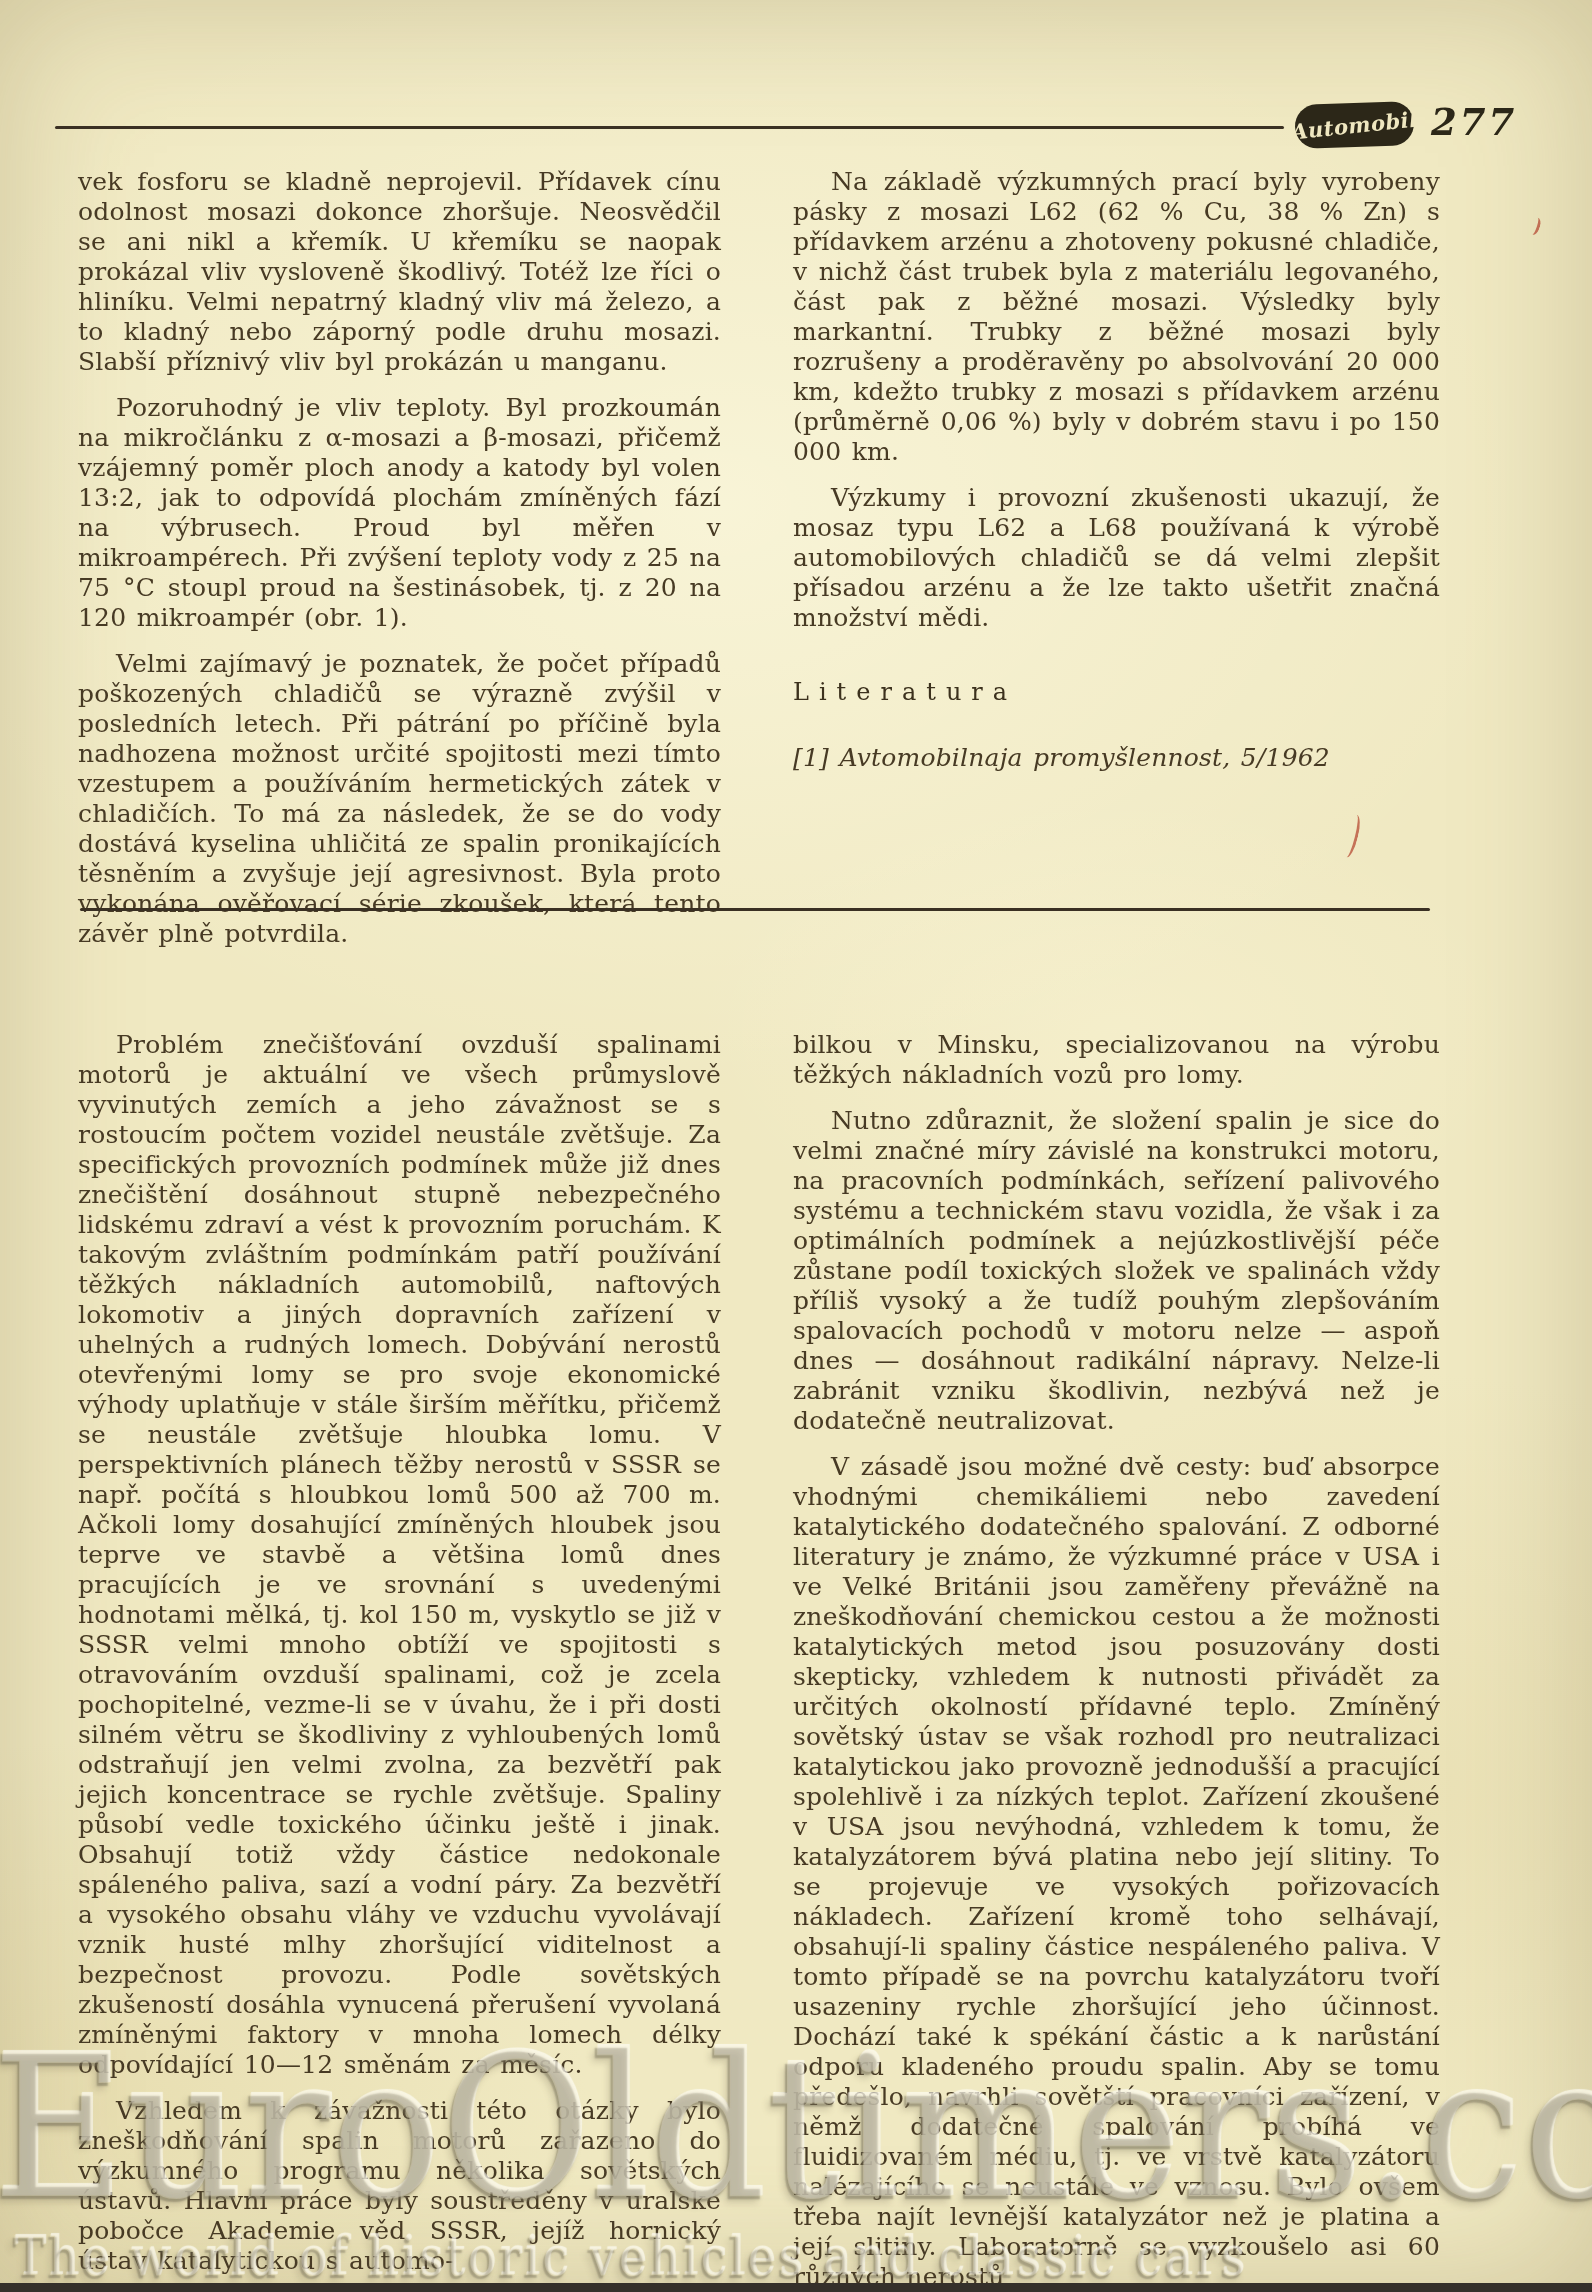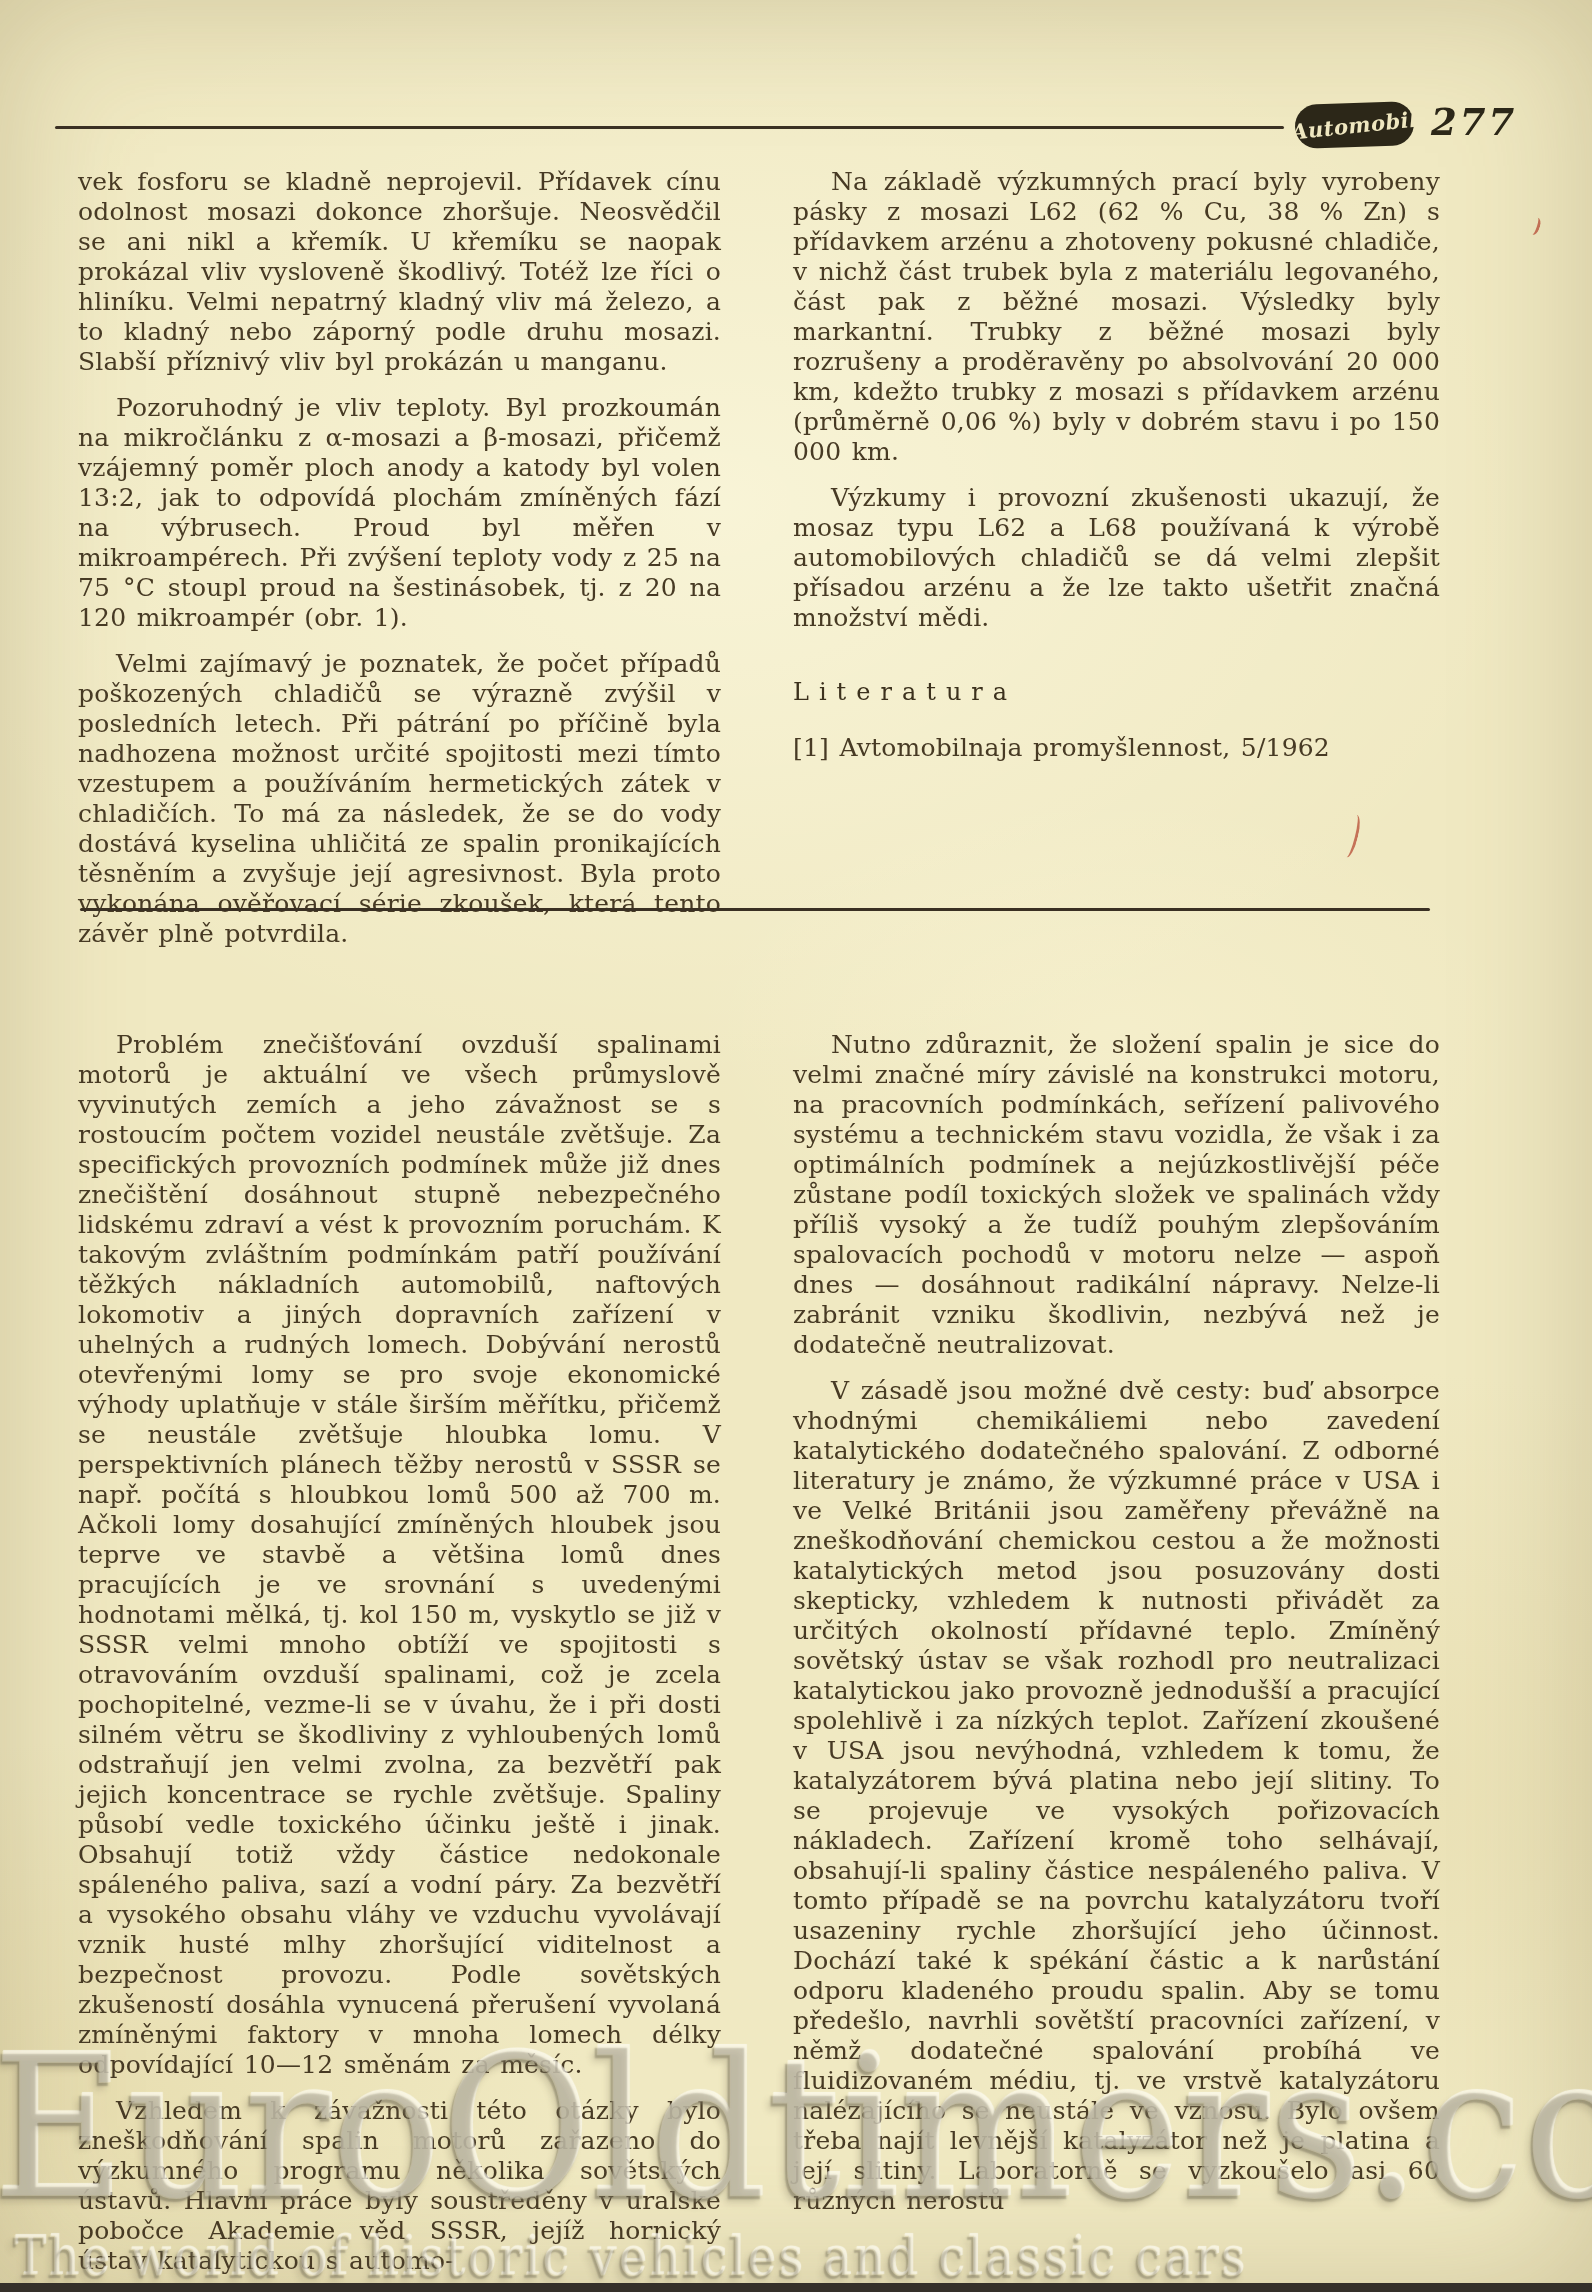--- a/index.html
+++ b/index.html
@@ -35,21 +35,21 @@
   .col p{margin:0 0 16px 0;}
   .col p.ind{text-indent:38px;}
   #a1-left{left:78px;top:167px;width:643px;}
   #a1-right{left:793px;top:167px;width:647px;}
   #a2-left{left:78px;top:1030px;width:643px;}
   #a2-right{left:793px;top:1030px;width:647px;}
   #literatura{
     text-align:left;letter-spacing:10px;margin-top:44px;margin-bottom:0;
     font-size:24px;color:#3c311d;text-indent:0;
   }
-  #reference{margin-top:26px;text-align:left;text-indent:0;}
+  #reference{margin-top:36px;text-align:left;text-indent:0;font-style:italic;}
   #article2-title{
     position:absolute;left:78px;top:951px;width:1362px;text-align:center;
     font-size:34px;font-weight:bold;color:#30281755;color:#302817;letter-spacing:0.5px;
   }
   .wm{
     position:absolute;white-space:nowrap;font-family:"DejaVu Serif","Liberation Serif",serif;
     color:rgba(247,242,220,0.30);
     text-shadow:-2px 3px 2px rgba(112,106,84,0.50), -5px 7px 7px rgba(112,106,84,0.22), 1px -1px 1px rgba(255,255,250,0.65);
     pointer-events:none;
   }
@@ -86,20 +86,21 @@
 
   <div class="rule" id="divider-rule"></div>
 
 
   <div class="col" id="a2-left">
     <p class="ind">Problém znečišťování ovzduší spalinami motorů je aktuální ve všech průmyslově vyvinutých zemích a jeho závažnost se s rostoucím počtem vozidel neustále zvětšuje. Za specifických provozních podmínek může již dnes znečištění dosáhnout stupně nebezpečného lidskému zdraví a vést k provozním poruchám. K takovým zvláštním podmínkám patří používání těžkých nákladních automobilů, naftových lokomotiv a jiných dopravních zařízení v uhelných a rudných lomech. Dobývání nerostů otevřenými lomy se pro svoje ekonomické výhody uplatňuje v stále širším měřítku, přičemž se neustále zvětšuje hloubka lomu. V perspektivních plánech těžby nerostů v SSSR se např. počítá s hloubkou lomů 500 až 700 m. Ačkoli lomy dosahující zmíněných hloubek jsou teprve ve stavbě a většina lomů dnes pracujících je ve srovnání s uvedenými hodnotami mělká, tj. kol 150 m, vyskytlo se již v SSSR velmi mnoho obtíží ve spojitosti s otravováním ovzduší spalinami, což je zcela pochopitelné, vezme-li se v úvahu, že i při dosti silném větru se škodliviny z vyhloubených lomů odstraňují jen velmi zvolna, za bezvětří pak jejich koncentrace se rychle zvětšuje. Spaliny působí vedle toxického účinku ještě i jinak. Obsahují totiž vždy částice nedokonale spáleného paliva, sazí a vodní páry. Za bezvětří a vysokého obsahu vláhy ve vzduchu vyvolávají vznik husté mlhy zhoršující viditelnost a bezpečnost provozu. Podle sovětských zkušeností dosáhla vynucená přerušení vyvolaná zmíněnými faktory v mnoha lomech délky odpovídající 10—12 směnám za měsíc.</p>
     <p class="ind">Vzhledem k závažnosti této otázky bylo zneškodňování spalin motorů zařazeno do výzkumného programu několika sovětských ústavů. Hlavní práce byly soustředěny v uralské pobočce Akademie věd SSSR, jejíž hornický ústav katalytickou s automo-</p>
   </div>
 
   <div class="col" id="a2-right">
+    <p>bilkou v Minsku, specializovanou na výrobu těžkých nákladních vozů pro lomy.</p>
     <p class="ind">Nutno zdůraznit, že složení spalin je sice do velmi značné míry závislé na konstrukci motoru, na pracovních podmínkách, seřízení palivového systému a technickém stavu vozidla, že však i za optimálních podmínek a nejúzkostlivější péče zůstane podíl toxických složek ve spalinách vždy příliš vysoký a že tudíž pouhým zlepšováním spalovacích pochodů v motoru nelze — aspoň dnes — dosáhnout radikální nápravy. Nelze-li zabránit vzniku škodlivin, nezbývá než je dodatečně neutralizovat.</p>
     <p class="ind">V zásadě jsou možné dvě cesty: buď absorpce vhodnými chemikáliemi nebo zavedení katalytického dodatečného spalování. Z odborné literatury je známo, že výzkumné práce v USA i ve Velké Británii jsou zaměřeny převážně na zneškodňování chemickou cestou a že možnosti katalytických metod jsou posuzovány dosti skepticky, vzhledem k nutnosti přivádět za určitých okolností přídavné teplo. Zmíněný sovětský ústav se však rozhodl pro neutralizaci katalytickou jako provozně jednodušší a pracující spolehlivě i za nízkých teplot. Zařízení zkoušené v USA jsou nevýhodná, vzhledem k tomu, že katalyzátorem bývá platina nebo její slitiny. To se projevuje ve vysokých pořizovacích nákladech. Zařízení kromě toho selhávají, obsahují-li spaliny částice nespáleného paliva. V tomto případě se na povrchu katalyzátoru tvoří usazeniny rychle zhoršující jeho účinnost. Dochází také k spékání částic a k narůstání odporu kladeného proudu spalin. Aby se tomu předešlo, navrhli sovětští pracovníci zařízení, v němž dodatečné spalování probíhá ve fluidizovaném médiu, tj. ve vrstvě katalyzátoru nalézajícího se neustále ve vznosu. Bylo ovšem třeba najít levnější katalyzátor než je platina a její slitiny. Laboratorně se vyzkoušelo asi 60 různých nerostů</p>
   </div>
 
   <div class="pen-mark" id="pen-mark-1"></div>
   <div class="pen-mark" id="pen-mark-2"></div>
 
   <div class="wm" id="wm-line1">EuroOldtimers.com</div>
   <div class="wm" id="wm-line2">The world of historic vehicles and classic cars</div>
 

